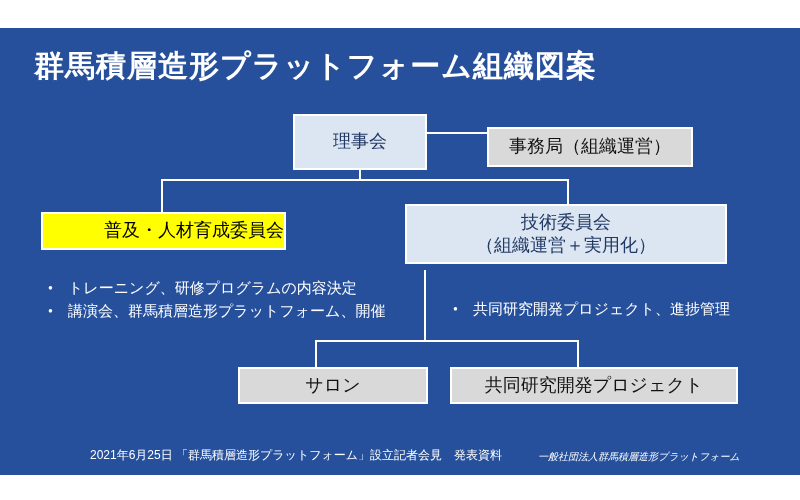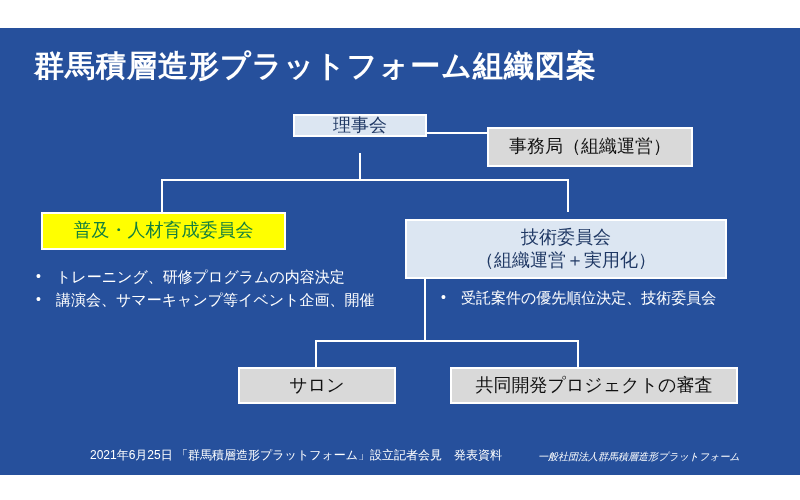--- a/index.html
+++ b/index.html
@@ -50,33 +50,35 @@
   .node.light {
     background: var(--box-light-blue, #DCE6F2);
     color: var(--box-dark-text, #1F3864);
   }
   .node.gray {
     background: var(--box-gray, #D9D9D9);
     color: #111111;
   }
   .node.yellow {
     background: var(--box-yellow, #FFFF00);
-    color: #15803d;
+    color: #000000;
+    align-items: flex-end;
   }
   .line {
     position: absolute;
     background: var(--connector, #ffffff);
   }
   .bullets {
     position: absolute;
-    margin: 4px;
+    margin: 16px;
     padding: 0;
     list-style: none;
     color: var(--text-light, #ffffff);
     font-size: 15px;
+    font-family: Liberation Serif, serif;
   }
   .bullets li {
     position: relative;
     padding-left: 24px;
     line-height: 23px;
     white-space: nowrap;
   }
   .bullets li::before {
     content: "\2022";
     position: absolute;
@@ -102,49 +104,49 @@
   <div class="line" style="left:426px; top:132px; width:61px; height:2px;"></div>
   <div class="line" style="left:359px; top:153px; width:2px; height:28px;"></div>
   <div class="line" style="left:161px; top:179px; width:408px; height:2px;"></div>
   <div class="line" style="left:161px; top:179px; width:2px; height:34px;"></div>
   <div class="line" style="left:567px; top:179px; width:2px; height:33px;"></div>
   <div class="line" style="left:424px; top:270px; width:2px; height:72px;"></div>
   <div class="line" style="left:315px; top:340px; width:264px; height:2px;"></div>
   <div class="line" style="left:315px; top:340px; width:2px; height:28px;"></div>
   <div class="line" style="left:577px; top:340px; width:2px; height:28px;"></div>
 
-  <div class="node light" style="left:293px; top:114px; width:134px; height:23px;">
+  <div class="node light" style="left:293px; top:114px; width:134px; height:56px;">
     <span>理事会</span>
   </div>
 
   <div class="node gray" style="left:487px; top:114px; width:206px; height:40px;margin-top:13px;">
     <span>事務局（組織運営）</span>
   </div>
 
   <div class="node yellow" style="left:41px; top:212px; width:245px; height:38px;">
     <span>普及・人材育成委員会</span>
   </div>
 
-  <div class="node light" style="left:405px; top:219px; width:322px; height:60px;">
+  <div class="node light" style="left:405px; top:204px; width:322px; height:60px;">
     <span>技術委員会</span>
     <span>（組織運営＋実用化）</span>
   </div>
 
-  <div class="node gray" style="left:238px; top:367px; width:158px; height:37px;">
+  <div class="node gray" style="left:238px; top:367px; width:190px; height:37px;">
     <span>サロン</span>
   </div>
 
   <div class="node gray" style="left:450px; top:367px; width:288px; height:37px;">
-    <span>共同開発プロジェクトの審査</span>
+    <span>共同研究開発プロジェクト</span>
   </div>
 
   <ul class="bullets" style="left:28px; top:261px;">
     <li>トレーニング、研修プログラムの内容決定</li>
-    <li>講演会、サマーキャンプ等イベント企画、開催</li>
+    <li>講演会、群馬積層造形プラットフォーム、開催</li>
   </ul>
 
   <ul class="bullets" style="left:433px; top:282px;">
-    <li>受託案件の優先順位決定、技術委員会</li>
+    <li>共同研究開発プロジェクト、進捗管理</li>
   </ul>
 
   <div class="footer-text footer-left">2021年6月25日 「群馬積層造形プラットフォーム」設立記者会見　発表資料</div>
   <div class="footer-text footer-right">一般社団法人群馬積層造形プラットフォーム</div>
 </div>
 
 </body></html>

